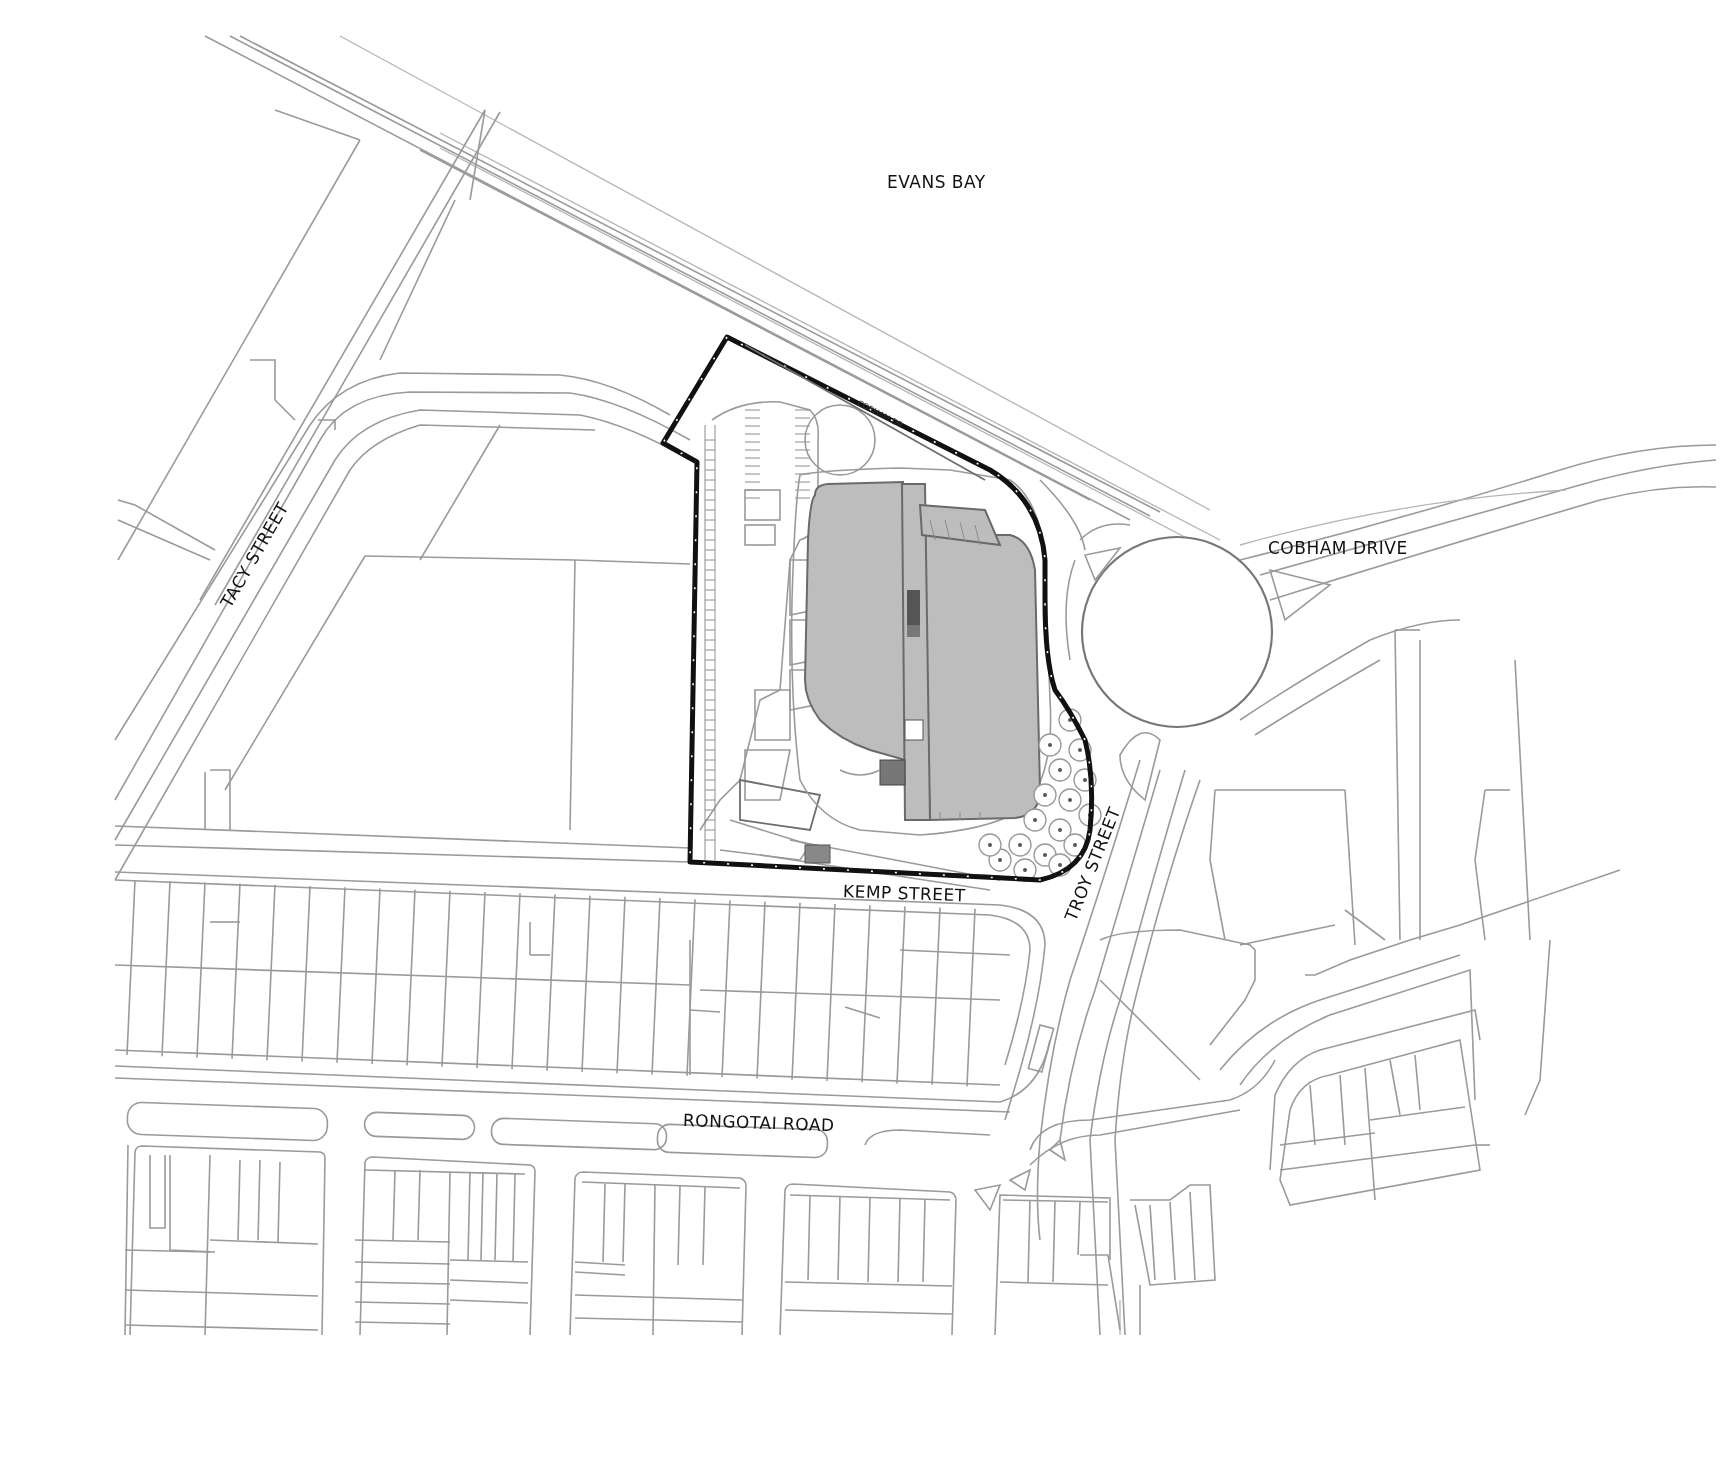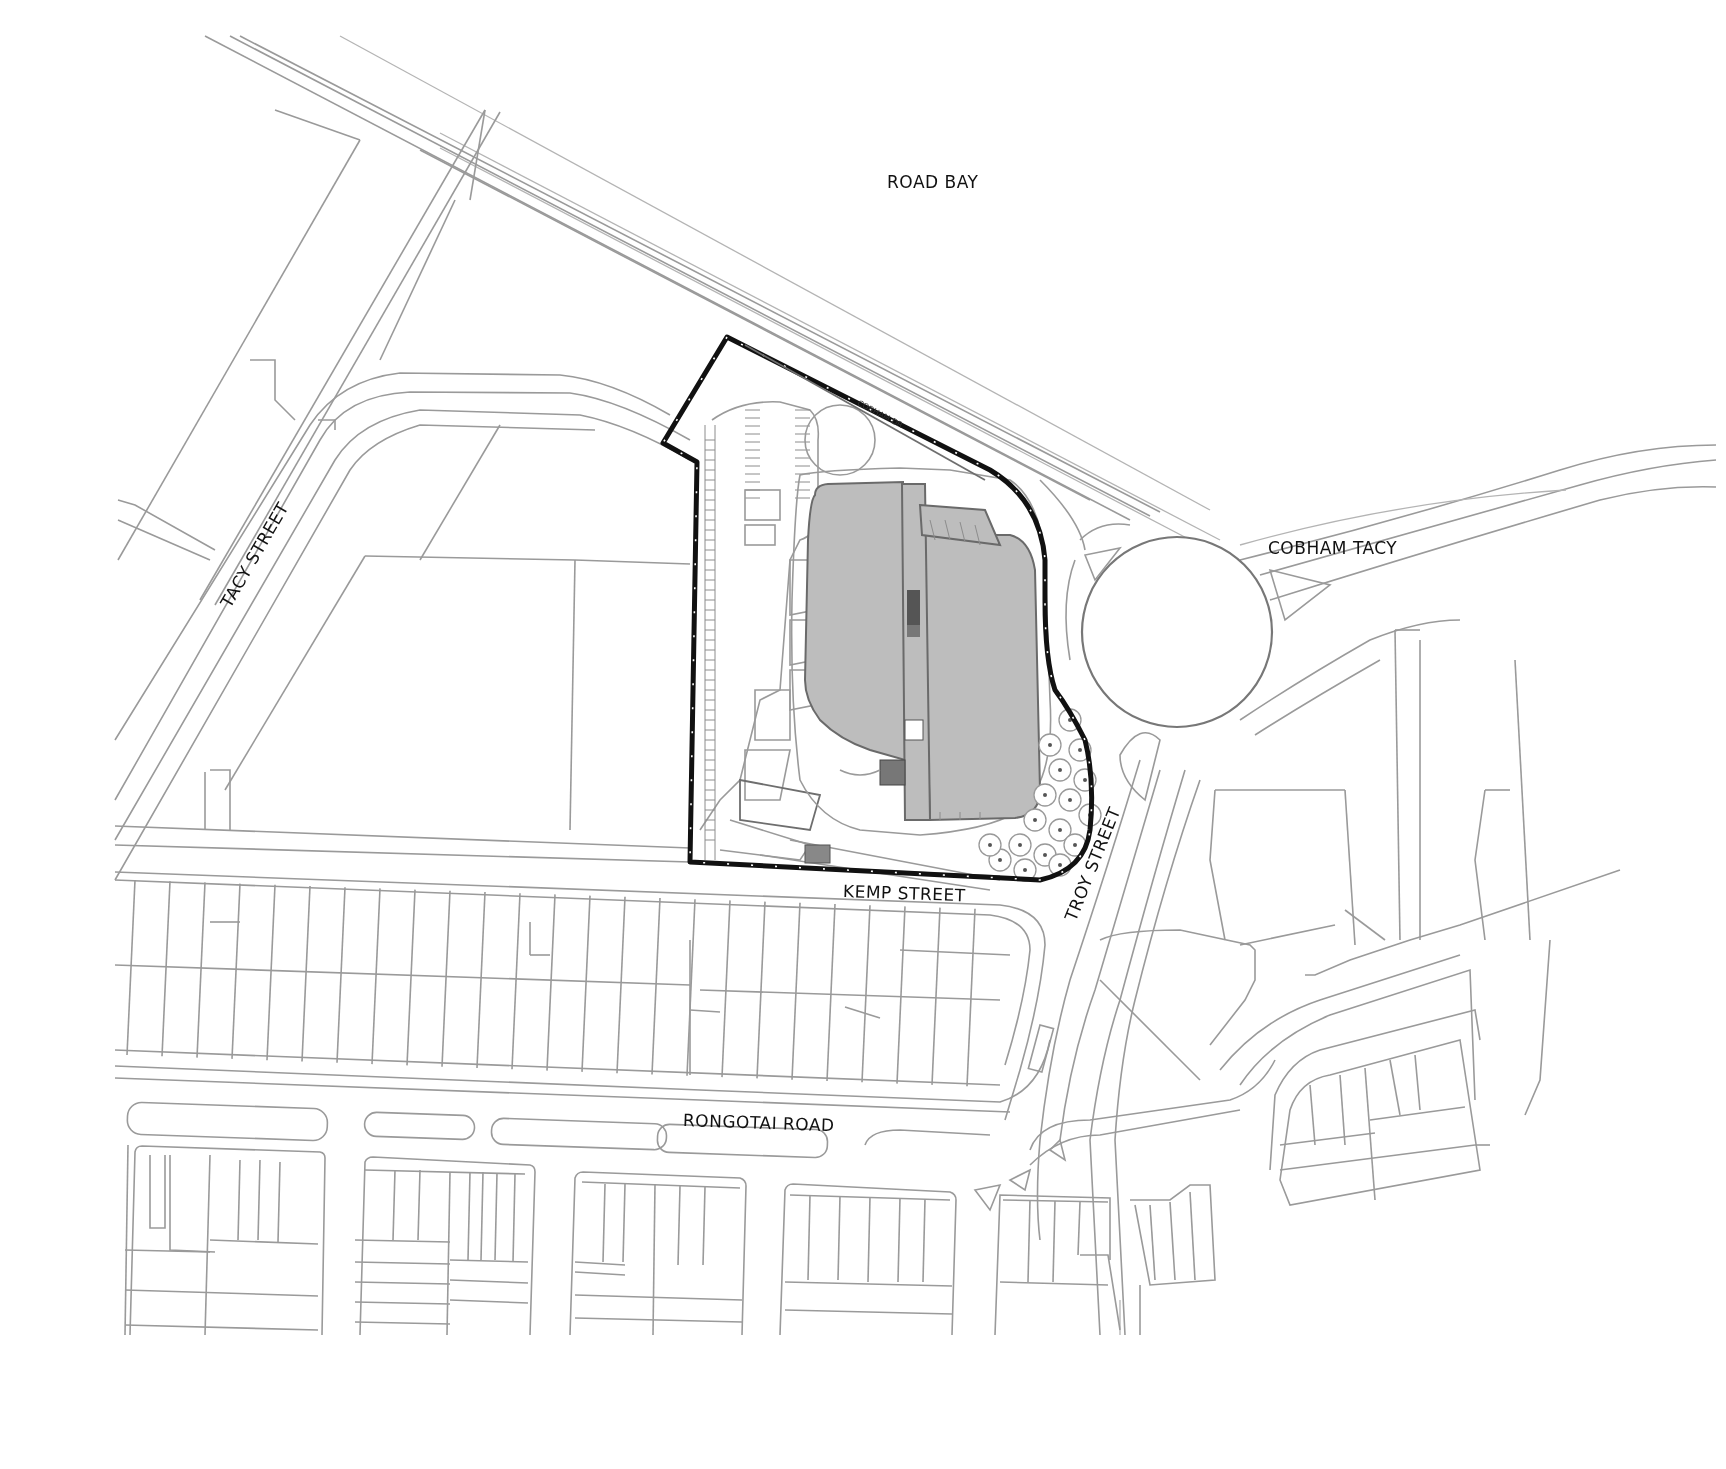--- a/index.html
+++ b/index.html
@@ -387,19 +387,19 @@
       <circle cx="1080" cy="750" r="2" class="treedot"></circle>
     </g>
 
   <g>
     <path class="bound" d="M727 337 L663 443 L697 462 L690 862 L1040 880 Q1085 870 1090 830 Q1095 780 1085 740 Q1070 710 1055 690 Q1045 660 1045 600 L1045 560 Q1040 500 990 470 Z"></path>
     <path class="bound-dash" d="M727 337 L663 443 L697 462 L690 862 L1040 880 Q1085 870 1090 830 Q1095 780 1085 740 Q1070 710 1055 690 Q1045 660 1045 600 L1045 560 Q1040 500 990 470 Z"></path>
     <path class="lnd" d="M745 345 L985 480"></path>
   </g>
 </svg>
 
-<div class="lbl" style="left:887px; top:172px;">ROAD BAY</div>
+<div class="lbl" style="left:887px; top:172px;">EVANS BAY</div>
 <div class="lbl lbl-small" style="left:858px; top:398px; transform: rotate(28deg);">COBHAM DR</div>
-<div class="lbl" style="left:1268px; top:538px;">COBHAM TACY</div>
+<div class="lbl" style="left:1268px; top:538px;">COBHAM DRIVE</div>
 <div class="lbl" style="left:225px; top:596px; transform: rotate(-60deg);">TACY STREET</div>
 <div class="lbl" style="left:843px; top:881px; transform: rotate(2deg);">KEMP STREET</div>
 <div class="lbl" style="left:1070px; top:910px; transform: rotate(-68deg);">TROY STREET</div>
 <div class="lbl" style="left:683px; top:1110px; transform: rotate(2deg);">RONGOTAI ROAD</div>
 
 </body></html>

